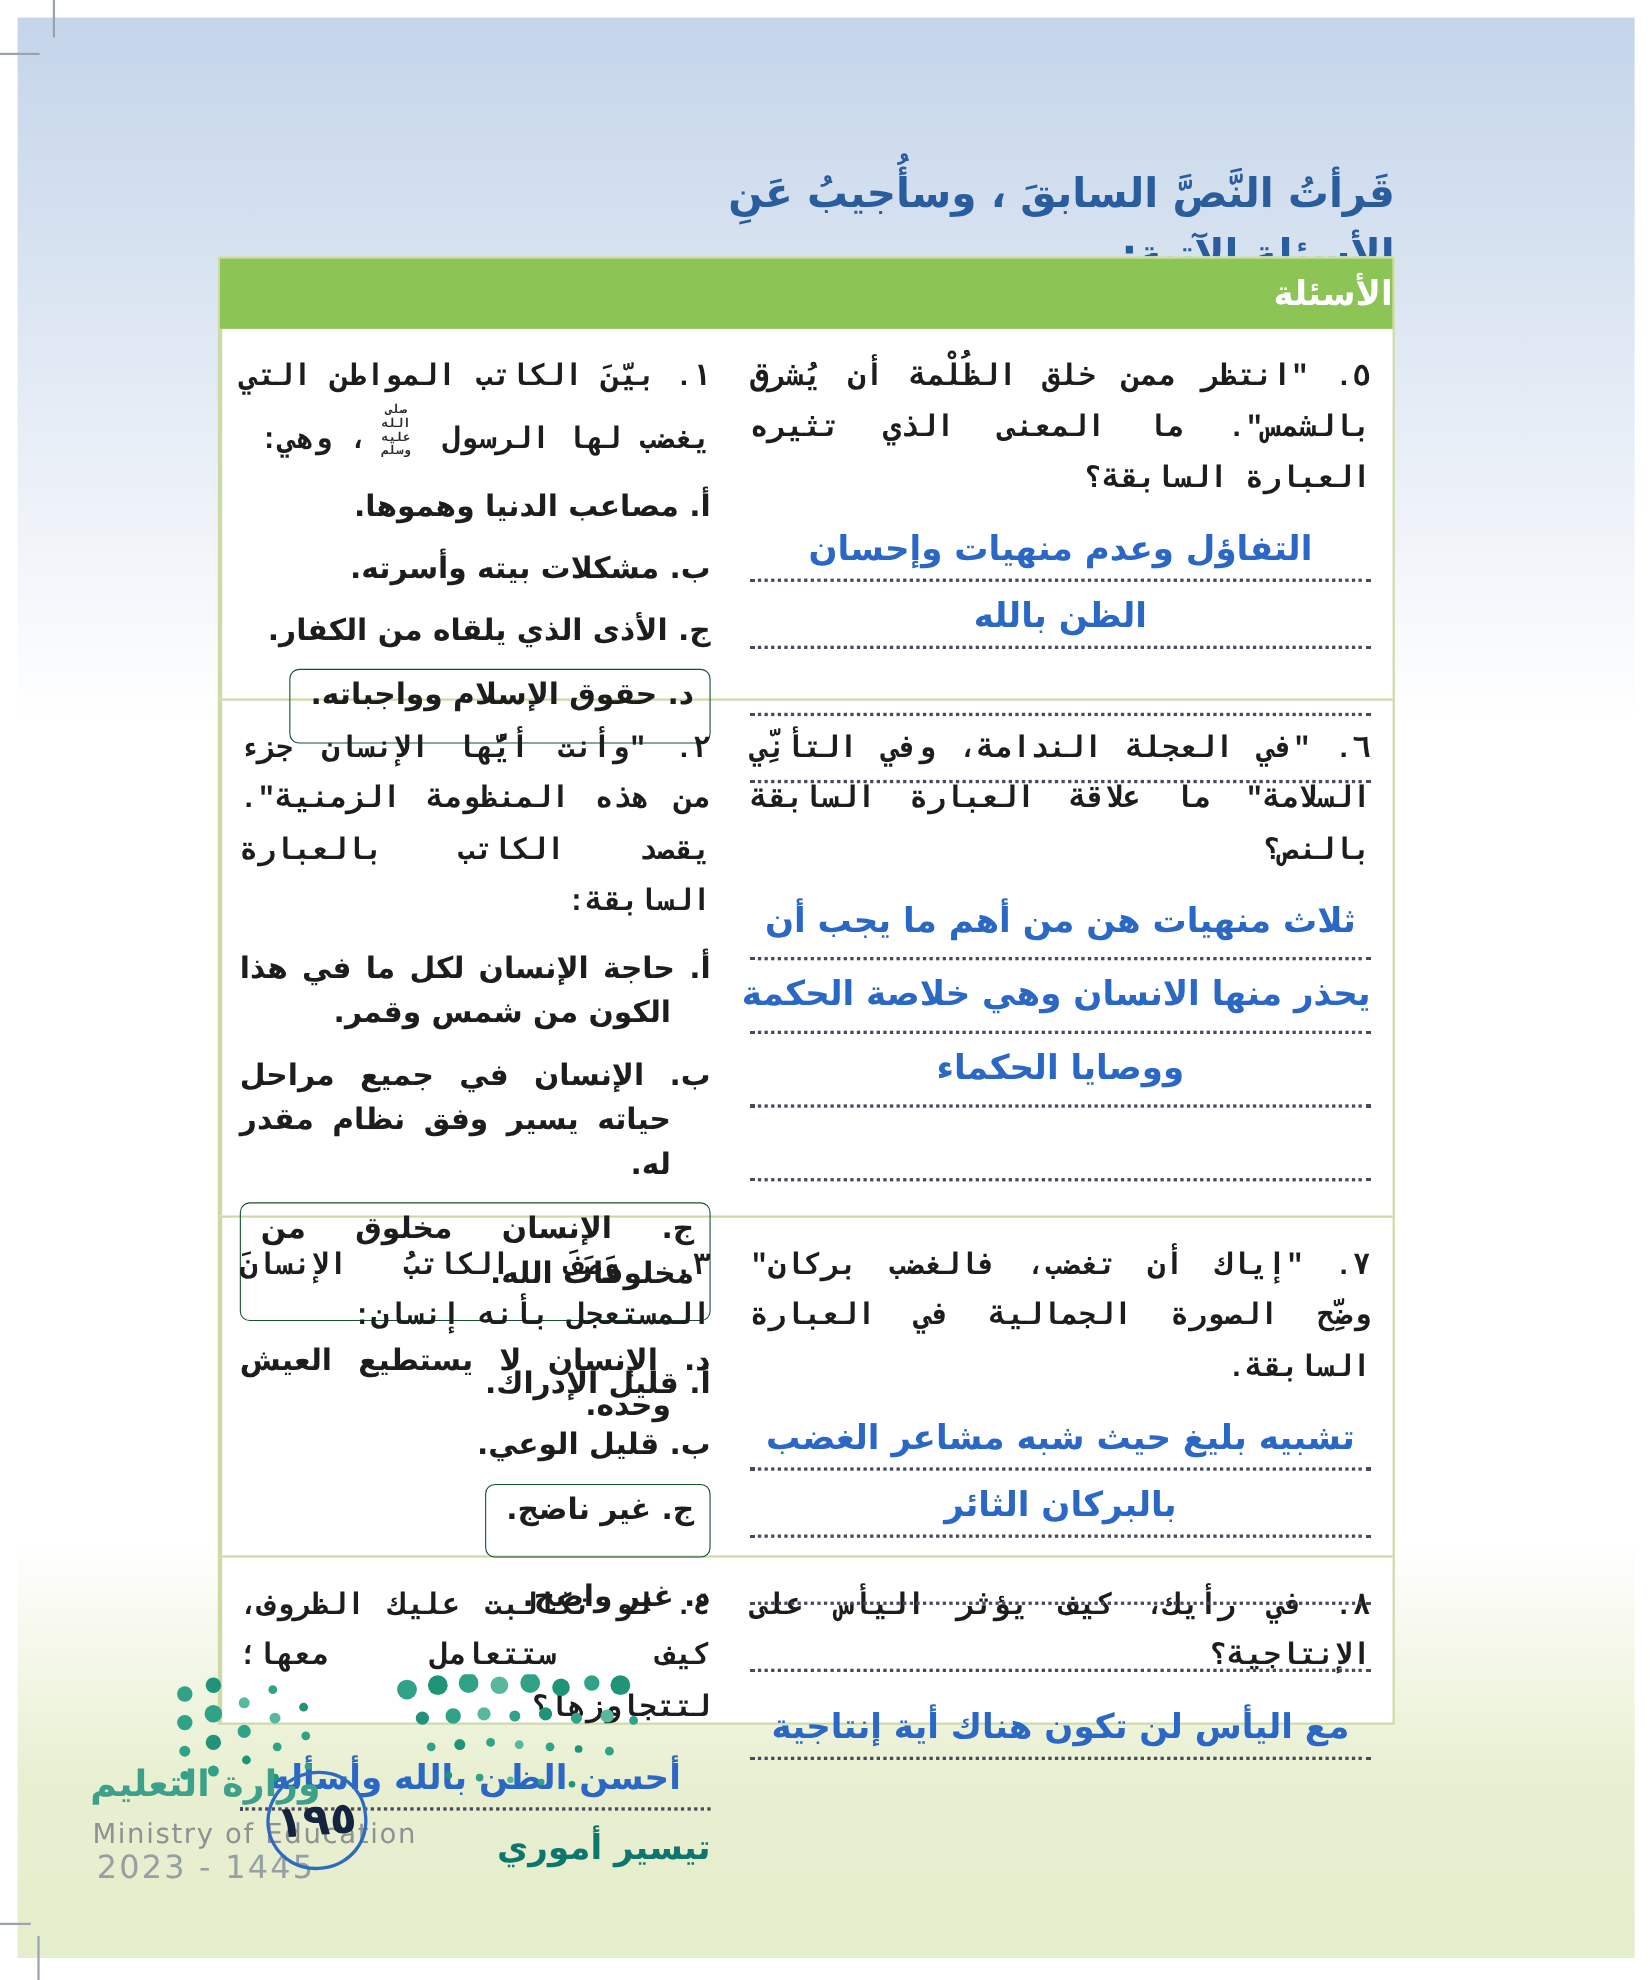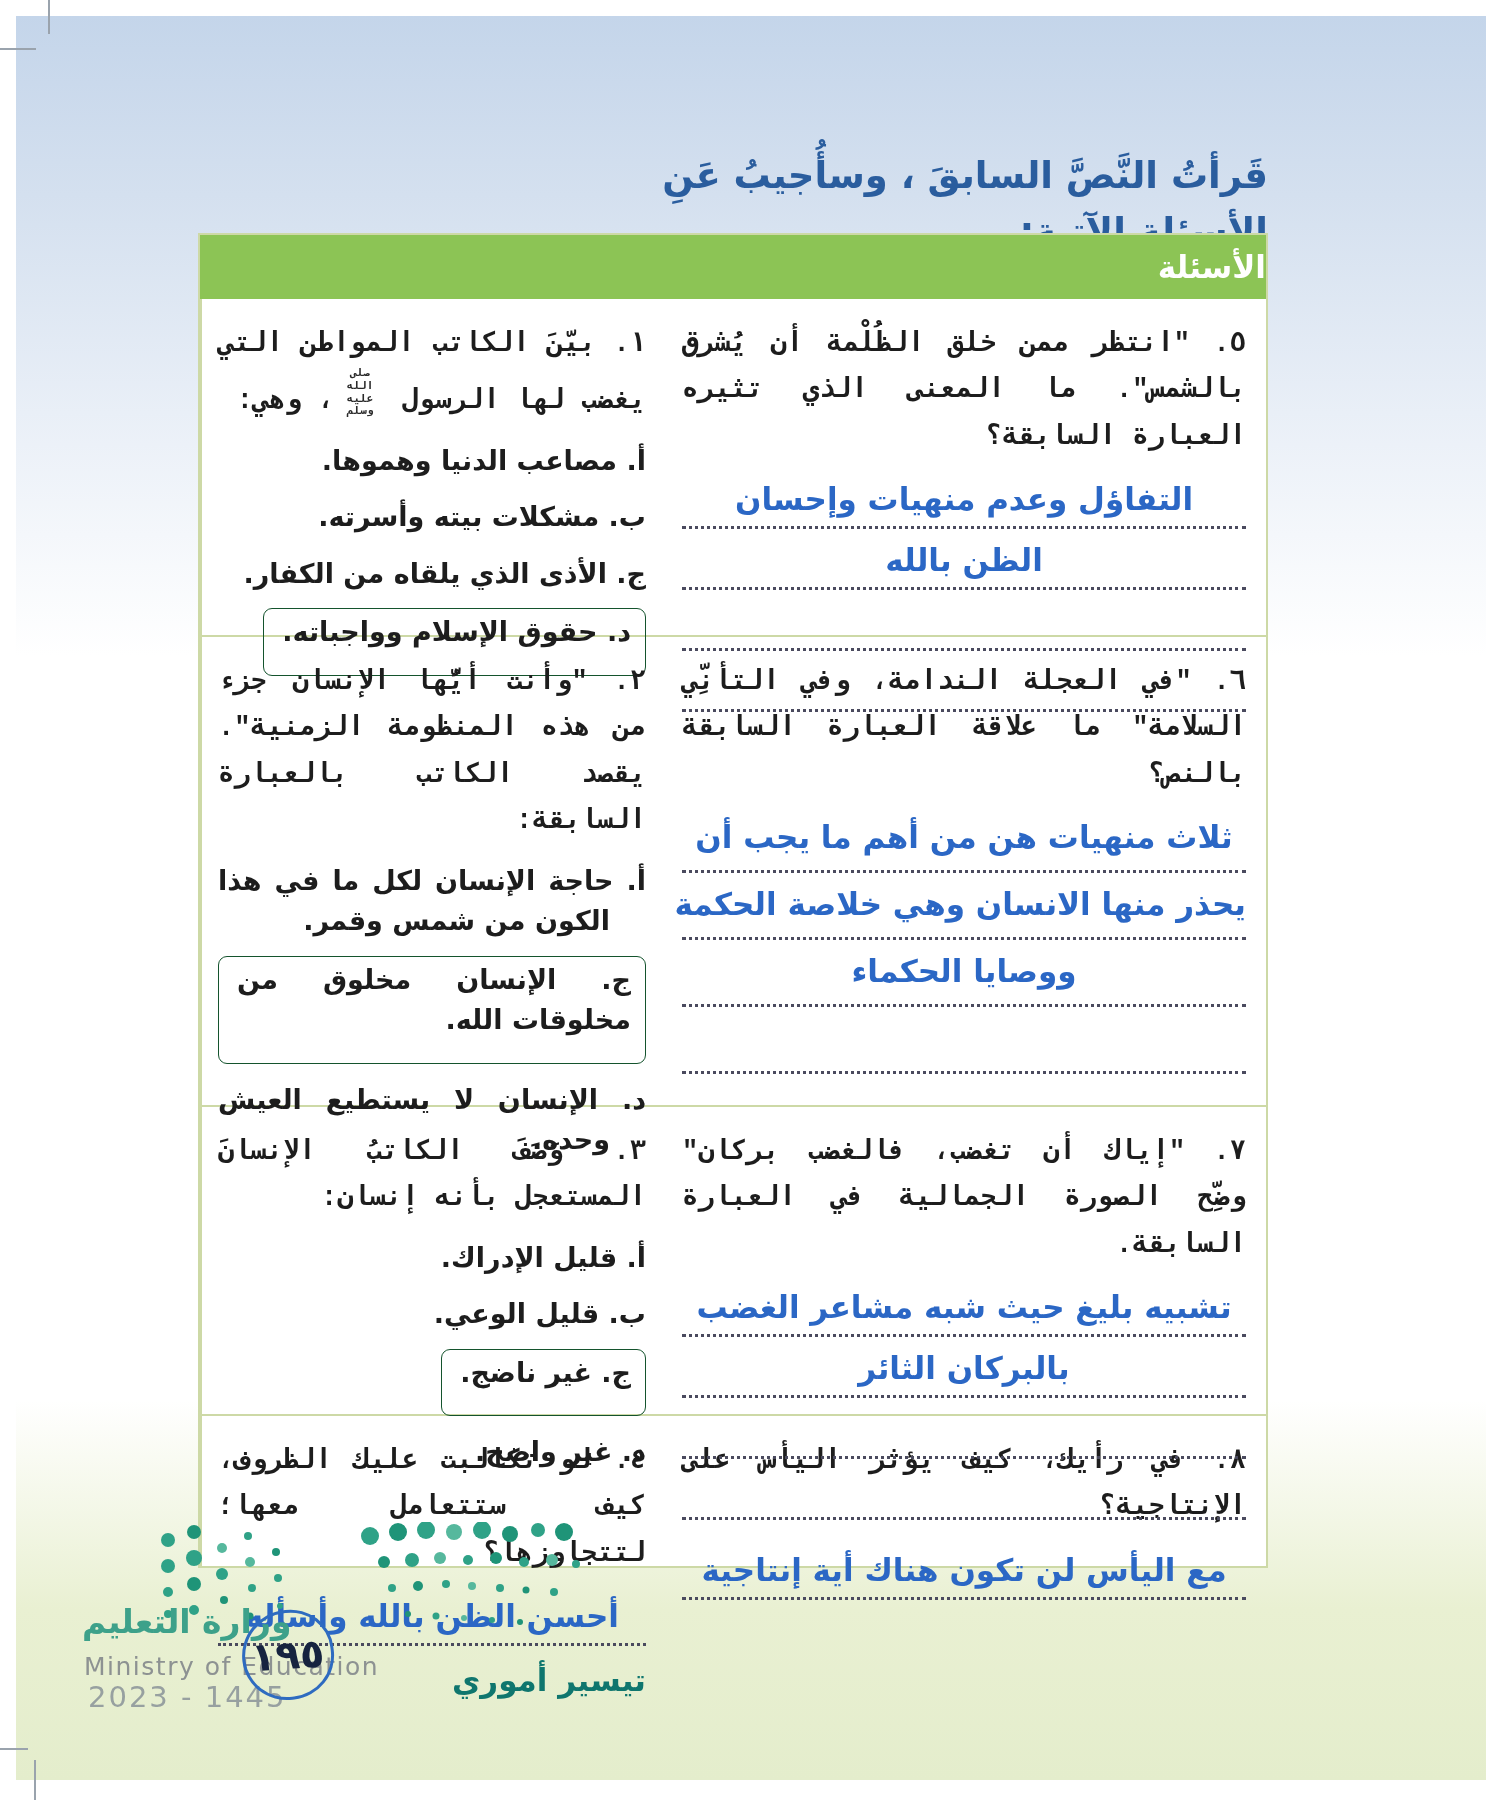--- a/index.html
+++ b/index.html
@@ -137,20 +137,21 @@
         <div class="ans-line"></div>
         <div class="ans-line"></div>
       </div>
     </div>
   </div>
 
   <div class="trow r2">
     <div class="cell q-col">
       <p class="qtext">٢. "وأنت أيُّها الإنسان جزء من هذه المنظومة الزمنية". يقصد الكاتب بالعبارة السابقة:</p>
       <div class="opt">أ. حاجة الإنسان لكل ما في هذا الكون من شمس وقمر.</div>
+      <div class="opt">ب. الإنسان في جميع مراحل حياته يسير وفق نظام مقدر له.</div>
       <div class="opt boxed-opt"><span class="boxed-frame">ج. الإنسان مخلوق من مخلوقات الله.</span></div>
       <div class="opt">د. الإنسان لا يستطيع العيش وحده.</div>
     </div>
     <div class="cell a-col">
       <p class="qtext">٦. "في العجلة الندامة، وفي التأنِّي السلامة" ما علاقة العبارة السابقة بالنص؟</p>
       <div class="ans-group">
         <div class="ans-line tall"><span class="ans">ثلاث منهيات هن من أهم ما يجب أن</span></div>
         <div class="ans-line tall"><span class="ans">يحذر منها الانسان وهي خلاصة الحكمة</span></div>
         <div class="ans-line tall"><span class="ans">ووصايا الحكماء</span></div>
         <div class="ans-line tall"></div>

